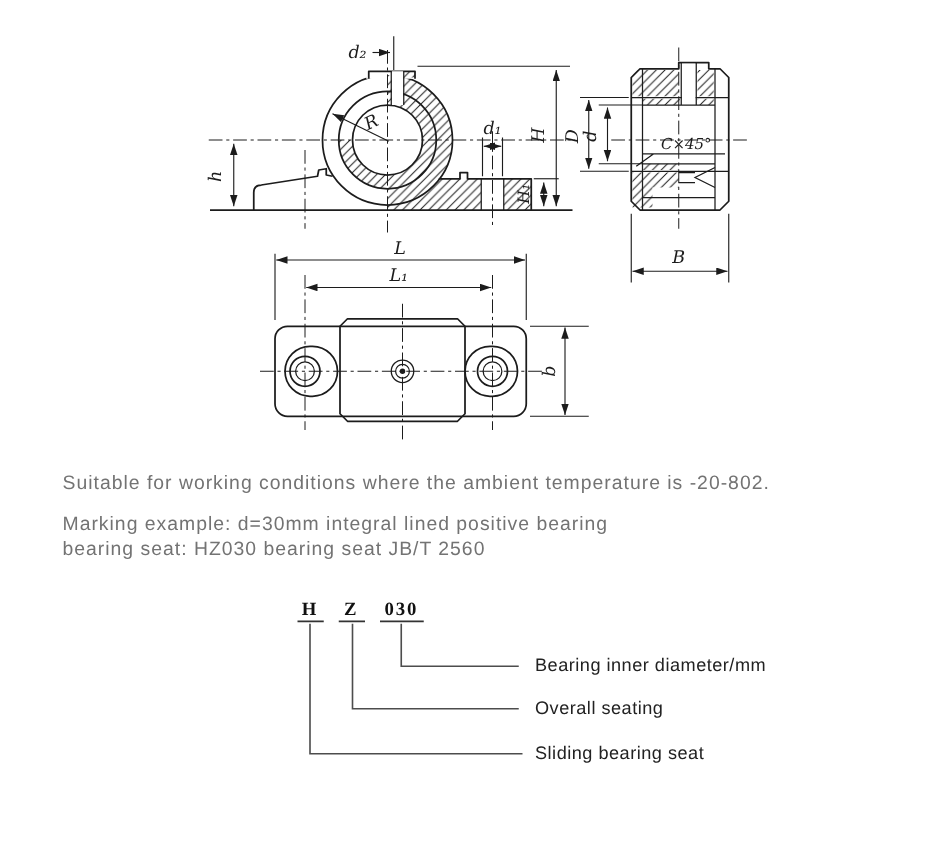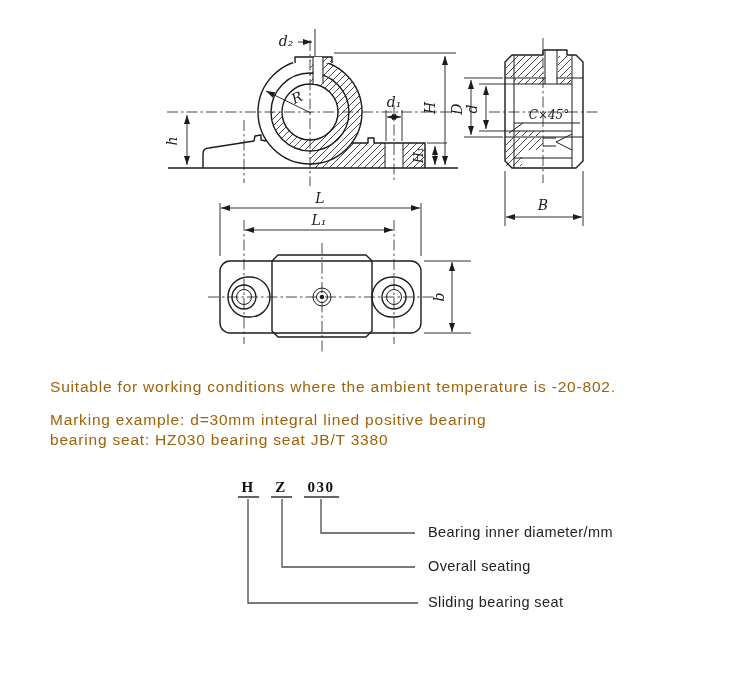--- a/index.html
+++ b/index.html
@@ -9,21 +9,21 @@
   .ol{fill:none;stroke:#1c1c1c;stroke-width:1.4;stroke-linejoin:round;}
   .thin{fill:none;stroke:#1c1c1c;stroke-width:1;}
   .cl{fill:none;stroke:#1c1c1c;stroke-width:0.8;stroke-dasharray:11 3 2.5 3;}
   .dimln{fill:none;stroke:#1c1c1c;stroke-width:0.9;}
   .ext{fill:none;stroke:#1c1c1c;stroke-width:0.9;}
   .hatch{fill:url(#hz);stroke:none;}
   .wh{fill:#fff;stroke:none;}
   .dim{font:italic 14px "DejaVu Serif",serif;fill:#1c1c1c;}
   .dimsm{font:italic 12.5px "DejaVu Serif",serif;fill:#1c1c1c;}
   .cham{font:italic 12px "DejaVu Serif",serif;fill:#1c1c1c;}
-  .para{position:absolute;left:50px;color:#a16207;font-size:15.5px;letter-spacing:0.8px;
+  .para{position:absolute;left:50px;color:#737373;font-size:15.5px;letter-spacing:0.8px;
         line-height:19.5px;white-space:nowrap;}
   .code{font:bold 15px "Liberation Serif",serif;letter-spacing:1.5px;fill:#111;}
   .lbl{font:14.5px "Liberation Sans",sans-serif;letter-spacing:0.4px;fill:#222;}
   .leader{fill:none;stroke:#4d4d4d;stroke-width:1.3;}
   .under{stroke:#333;stroke-width:1.4;}
 </style>
 </head>
 <body>
 
 <div id="page">
@@ -145,21 +145,21 @@
 
       <path class="ext" d="M424,261 H471 M424,333 H471"></path>
       <line class="dimln" x1="452" y1="262" x2="452" y2="332" marker-start="url(#arw)" marker-end="url(#arw)"></line>
       <text class="dim" x="444" y="297" text-anchor="middle" transform="rotate(-90 444 297)">b</text>
     </g>
   </svg>
 
   <div class="para" style="top:377px">Suitable for working conditions where the ambient temperature is -20-802.</div>
   <div class="para" style="top:410px">
     <div>Marking example: d=30mm integral lined positive bearing</div>
-    <div>bearing seat: HZ030 bearing seat JB/T 3380</div>
+    <div>bearing seat: HZ030 bearing seat JB/T 2560</div>
   </div>
 
   <svg width="740" height="175" viewBox="0 0 740 175" style="top:458px">
 
     <text class="code" x="248" y="34" text-anchor="middle">H</text>
     <text class="code" x="281" y="34" text-anchor="middle">Z</text>
     <text class="code" x="321" y="34" text-anchor="middle">030</text>
 
     <path class="under" d="M238,39 H259 M271,39 H292 M304,39 H339"></path>
 

